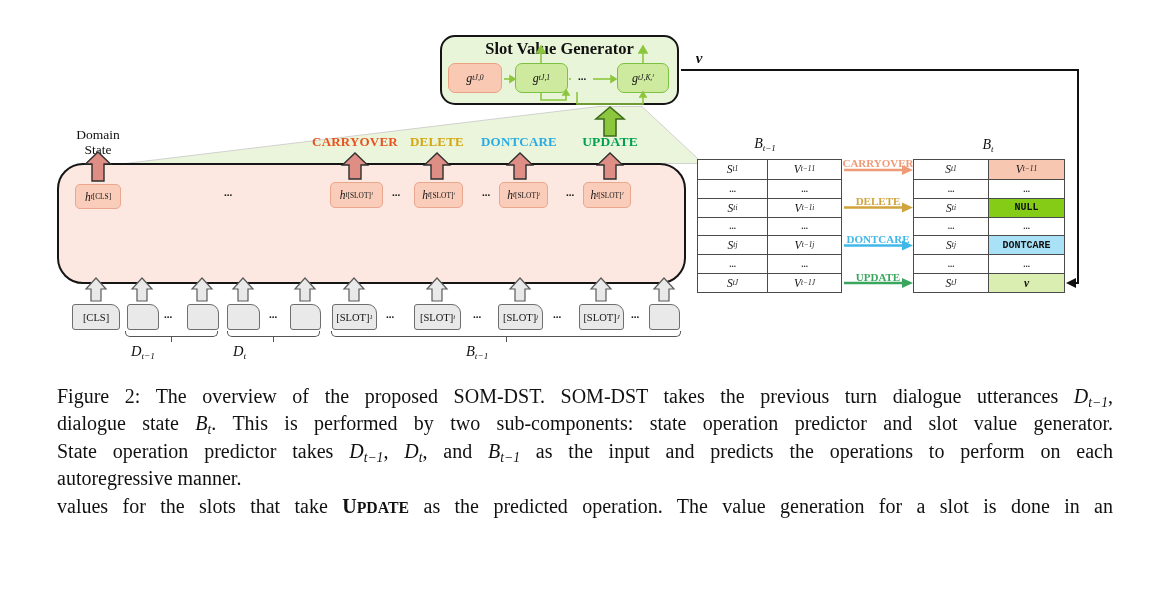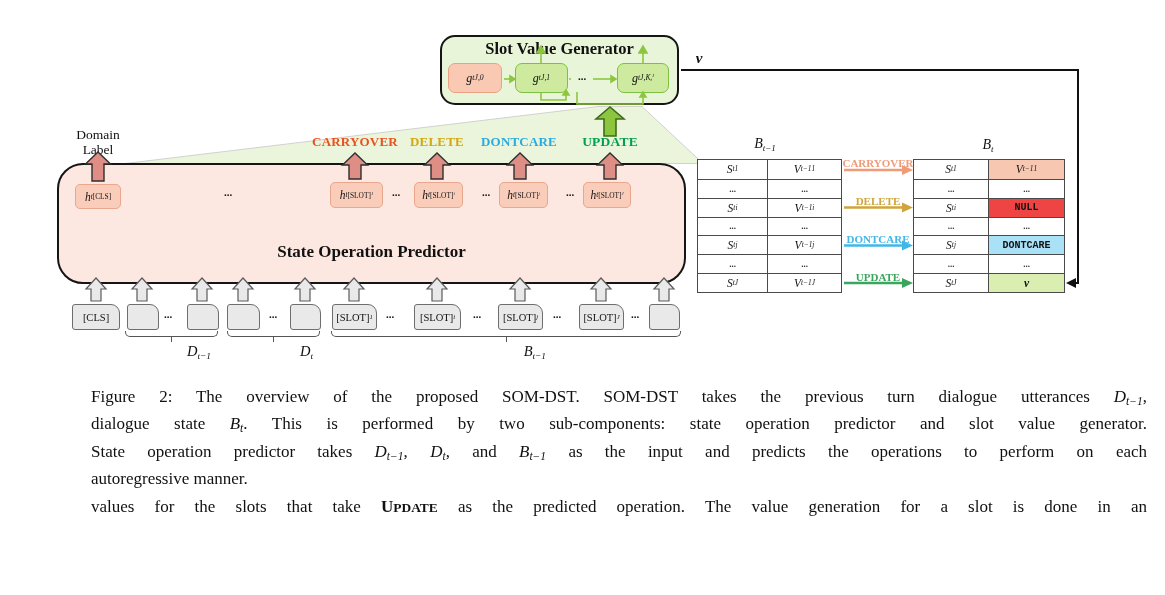--- a/index.html
+++ b/index.html
@@ -28,21 +28,21 @@
   .h-dots{top:186px;width:26px;text-align:center;font-weight:bold;font-size:11px;z-index:3;}
 
   .tok{top:304px;height:26px;background:#e9e9e9;border:1.3px solid #6e6e6e;
        border-radius:3px 9px 3px 3px;box-sizing:border-box;z-index:3;
        display:flex;align-items:center;justify-content:center;font-size:10.5px;}
   .tok-dots{top:308px;width:26px;text-align:center;font-weight:bold;font-size:11px;z-index:3;}
 
   .brace{top:331px;height:6px;border-left:1.3px solid #555;border-right:1.3px solid #555;
          border-bottom:1.3px solid #555;border-radius:0 0 5px 5px;box-sizing:border-box;z-index:3;}
   .brace-tick{top:337px;width:1.3px;height:5px;background:#555;z-index:3;}
-  .brace-label{top:343px;width:80px;text-align:right;font-size:14.5px;z-index:3;}
+  .brace-label{top:343px;width:80px;text-align:left;font-size:14.5px;z-index:3;}
 
   .op-label{top:134px;height:15px;width:110px;text-align:center;font-weight:bold;
             font-size:13px;z-index:4;letter-spacing:0.2px;}
   .domain-label{left:63px;top:119px;width:70px;text-align:center;font-size:13.5px;
                 line-height:15px;z-index:4;margin-top:8px;}
   .v-out{left:688px;top:50px;width:22px;text-align:center;font-weight:bold;
          font-style:italic;font-size:15px;z-index:4;}
 
   
   .stable{top:159px;height:134px;display:grid;border:1.5px solid #4a4a4a;background:#fff;
@@ -58,21 +58,21 @@
 
   
   .math sub,.math sup{font-size:64%;font-style:italic;line-height:0;}
   .math sup{vertical-align:0.55em;}
   .math sub{vertical-align:-0.3em;}
   .math .mi{font-style:italic;}
   .math .mu{font-style:normal;}
   .math .mb{font-weight:bold;}
 
   
-  .caption{left:57px;top:383px;width:1056px;font-size:17px;line-height:27.4px;z-index:3;margin-left:34px;}
+  .caption{left:57px;top:383px;width:1056px;font-size:20px;line-height:27.4px;z-index:3;}
   .cap-line{text-align:justify;text-align-last:justify;white-space:normal;}
   .cap-line.last{text-align-last:left;}
   .caption .math sub{font-size:68%;}
   .sc-big{font-weight:bold;}
   .sc-small{font-weight:bold;font-size:79%;}
 </style>
 </head>
 <body>
 
 <div id="canvas">
@@ -95,21 +95,20 @@
     </div>
   <div class="abs gen-dots" style="left:572px;">...</div>
   <div class="abs gen-cell gen-green math" style="left:617px;width:52px;">
       <span class="mi">g</span>
       <sub>t</sub>
       <sup><span class="mi">J,K</span><sub>t</sub><sup>J</sup></sup>
     </div>
   <div class="abs v-out math">v</div>
 
   <div class="abs pred-box"></div>
-  <div class="abs pred-title">State Operation Predictor</div>
   <div class="abs h-cell math" style="left:75px;top:184px;width:46px;height:25px;">
       <span class="mi">h</span>
       <sub>t</sub>
       <sup><span class="mu">[CLS]</span></sup>
     </div>
   <div class="abs h-dots" style="left:215px;">...</div>
   <div class="abs h-cell math" style="left:330px;top:182px;width:53px;height:26px;">
       <span class="mi">h</span>
       <sub>t</sub>
       <sup><span class="mu">[SLOT]</span><sup>1</sup></sup>
@@ -133,21 +132,21 @@
       <sup><span class="mu">[SLOT]</span><sup>J</sup></sup>
     </div>
 
   <div class="abs op-label" style="left: 300px; color: rgb(232, 82, 31);">CARRYOVER</div>
   <div class="abs op-label" style="left: 382px; color: rgb(210, 167, 15);">DELETE</div>
   <div class="abs op-label" style="left: 464px; color: rgb(41, 171, 226);">DONTCARE</div>
   <div class="abs op-label" style="left: 555px; font-size: 13.5px; color: rgb(0, 161, 78);">UPDATE</div>
 
   <div class="abs domain-label">
     <div>Domain</div>
-    <div>Label</div>
+    <div>State</div>
   </div>
 
   <div class="abs tok math" style="left:72px;width:48px;">
       <span class="mu">[CLS]</span>
     </div>
   <div class="abs tok" style="left:127px;width:32px;"></div>
   <div class="abs tok-dots" style="left:155px;">...</div>
   <div class="abs tok" style="left:187px;width:32px;"></div>
   <div class="abs tok" style="left:227px;width:33px;"></div>
   <div class="abs tok-dots" style="left:260px;">...</div>
@@ -245,21 +244,21 @@
         <sub>t−1</sub>
         <sup>1</sup>
       </div>
       <div class="cell dots">...</div>
       <div class="cell dots c2">...</div>
       <div class="cell math">
         <span class="mi">S</span>
         <sub>t</sub>
         <sup>i</sup>
       </div>
-      <div class="cell mono c2" style="background:#ef4444">NULL</div>
+      <div class="cell mono c2" style="background:#84cc16">NULL</div>
       <div class="cell dots">...</div>
       <div class="cell dots c2">...</div>
       <div class="cell math">
         <span class="mi">S</span>
         <sub>t</sub>
         <sup>j</sup>
       </div>
       <div class="cell mono c2" style="background:#a9e2f6">DONTCARE</div>
       <div class="cell dots">...</div>
       <div class="cell dots c2">...</div>

